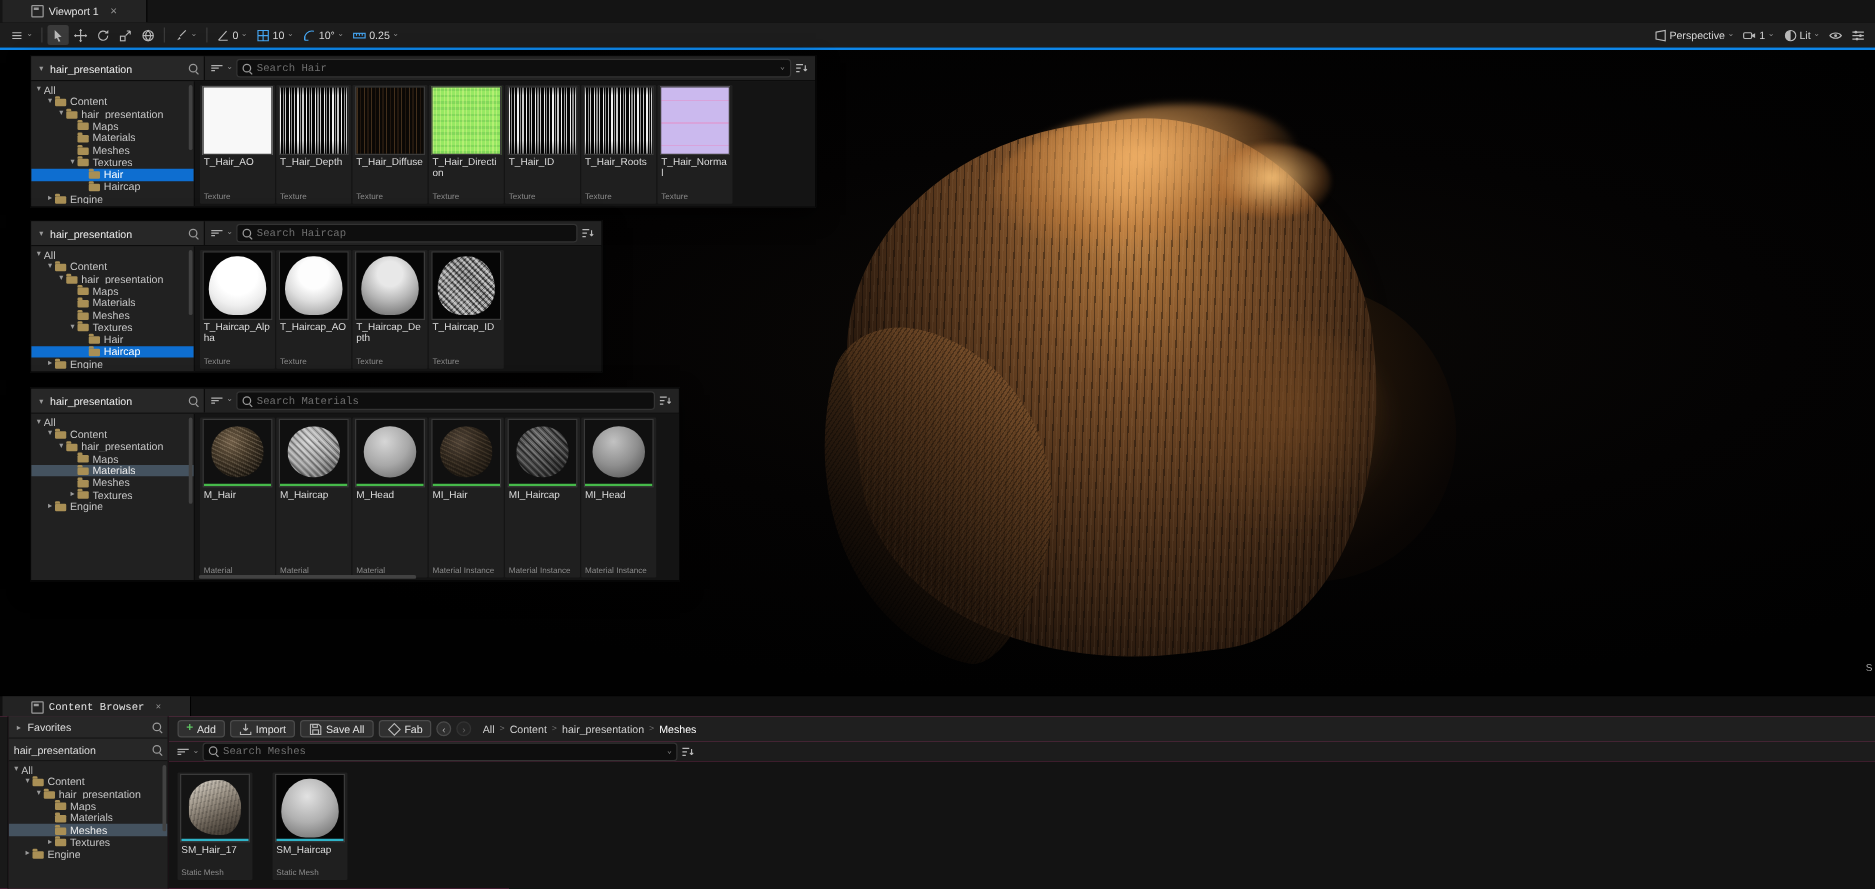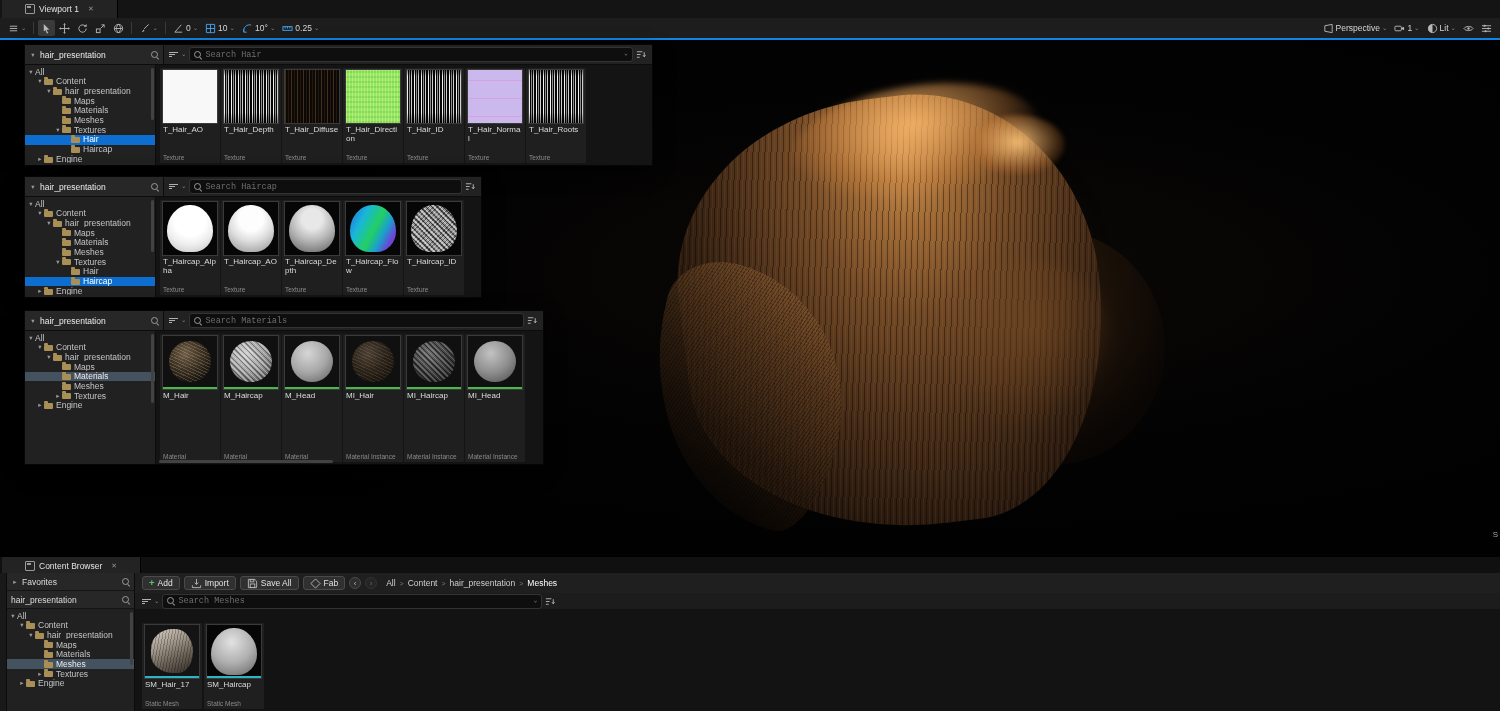--- a/index.html
+++ b/index.html
@@ -120,40 +120,40 @@
     radial-gradient(circle at 38% 30%,#4c4034 0%,#2a2219 45%,#100d09 95%);}
   .th-spherenoisedark::after{background:
     repeating-linear-gradient(45deg,rgba(255,255,255,.2) 0 1px,transparent 1px 2px,rgba(0,0,0,.5) 2px 3px,transparent 3px 4px),
     radial-gradient(circle at 38% 30%,#6a6a6a 0%,#3c3c3c 55%,#1c1c1c 95%);}
   .th-spheregraydark::after{background:radial-gradient(circle at 40% 30%,#c2c2c2 0%,#8f8f8f 50%,#4f4f4f 95%);}
   .th-meshhair{background:#141414;}
   .th-meshhair::after{content:'';position:absolute;left:12%;top:7%;width:76%;height:84%;border-radius:58% 46% 40% 60%/48% 56% 52% 44%;
     background:repeating-linear-gradient(100deg,rgba(0,0,0,.25) 0 1px,transparent 1px 3px),
     linear-gradient(155deg,#d8d2c8 0%,#a39a8d 35%,#6b6257 65%,#332d26 100%);}
   
-  .cb-tabbar{position:absolute;top:556px;left:0;right:0;height:17px;background:#101010;display:flex;align-items:stretch;padding-left:2px;border-top:1px solid #000;z-index:4;}
+  .cb-tabbar{position:absolute;top:556px;left:0;right:0;height:17px;background:#101010;display:flex;align-items:stretch;padding-left:2px;border-top:1px solid #000;z-index:4;font-family:Liberation Mono, monospace;}
   .cb{position:absolute;top:573px;left:0;right:0;bottom:0;background:#ec4899;display:flex;z-index:4;}
   .cb-edge{width:6px;flex:none;background:#191919;border-right:1px solid #0b0b0b;}
   .cb-left{width:127px;flex:none;display:flex;flex-direction:column;border-right:1px solid #0b0b0b;background:#212121;}
   .secrow{height:17px;flex:none;display:flex;align-items:center;gap:3px;padding:0 4px;background:#272727;border-bottom:1px solid #141414;font-size:8.5px;color:#dedede;}
   .secrow .slab{flex:1;white-space:nowrap;overflow:hidden;}
   .cb-left .tree{flex:1;width:auto;border-right:0;}
   .cb-main{flex:1;display:flex;flex-direction:column;min-width:0;}
   .cbtools{height:20px;flex:none;display:flex;align-items:center;gap:4px;padding:0 7px;background:#1f1f1f;}
   .btn{display:inline-flex;align-items:center;gap:3px;height:14px;padding:0 6px;background:#303030;border:1px solid #4a4a4a;border-radius:3px;color:#e2e2e2;font-size:8.5px;font-family:inherit;cursor:pointer;}
   .plus{color:#5fc363;font-weight:bold;font-size:9.5px;line-height:1;}
   .navc{width:12px;height:12px;border-radius:50%;background:#2e2e2e;border:1px solid #4a4a4a;color:#b5b5b5;font-size:8px;display:inline-flex;align-items:center;justify-content:center;flex:none;cursor:pointer;box-sizing:border-box;}
   .navc.dis{opacity:.45;}
   .crumbs{display:flex;align-items:center;gap:4px;margin-left:5px;font-size:8.5px;white-space:nowrap;overflow:hidden;}
   .bcrumb{color:#cfcfcf;cursor:pointer;}
   .bcrumb.last{color:#fff;}
   .bsep{color:#787878;font-size:7px;}
   .cbsearch{height:16px;flex:none;display:flex;align-items:center;gap:3px;padding:0 7px;background:#1c1c1c;}
   .cbsearch .search{max-width:370px;}
-  .cbgrid{flex:1;background:#131313;display:flex;align-items:flex-end;gap:2px;padding:4px 4px 2px 7px;overflow:hidden;}
+  .cbgrid{flex:1;background:#131313;display:flex;align-items:center;gap:16px;padding:4px 4px 2px 7px;overflow:hidden;}
 </style>
 </head>
 <body>
 
 <svg width="0" height="0" style="position:absolute" aria-hidden="true">
   <defs>
     <symbol id="i-menu" viewBox="0 0 12 12">
         <path d="M2 3.5h8M2 6h8M2 8.5h8" stroke="currentColor" fill="none"></path>
       </symbol>
     <symbol id="i-cursor" viewBox="0 0 12 12">
@@ -455,27 +455,27 @@
           <div class="thumb th-green"></div>
           <div class="tname">T_Hair_Direction</div>
           <div class="ttype">Texture</div>
         </div>
         <div class="tile">
           <div class="thumb th-strands"></div>
           <div class="tname">T_Hair_ID</div>
           <div class="ttype">Texture</div>
         </div>
         <div class="tile">
+          <div class="thumb th-strands"></div>
+          <div class="tname">T_Hair_Roots</div>
+          <div class="ttype">Texture</div>
+        </div>
+        <div class="tile">
           <div class="thumb th-lavender"></div>
           <div class="tname">T_Hair_Normal</div>
-          <div class="ttype">Texture</div>
-        </div>
-        <div class="tile">
-          <div class="thumb th-strands"></div>
-          <div class="tname">T_Hair_Roots</div>
           <div class="ttype">Texture</div>
         </div>
       </div>
   </div>
 </div>
 
 <div class="panel p2">
   <div class="phdr">
     <div class="srchdr">
       <span class="tcaret">▾</span>
@@ -557,25 +557,20 @@
           <div class="ttype">Texture</div>
         </div>
         <div class="tile">
           <div class="thumb th-capshade"></div>
           <div class="tname">T_Haircap_AO</div>
           <div class="ttype">Texture</div>
         </div>
         <div class="tile">
           <div class="thumb th-capgray"></div>
           <div class="tname">T_Haircap_Depth</div>
-          <div class="ttype">Texture</div>
-        </div>
-        <div class="tile">
-          <div class="thumb th-flow"></div>
-          <div class="tname">T_Haircap_Flow</div>
           <div class="ttype">Texture</div>
         </div>
         <div class="tile">
           <div class="thumb th-noise"></div>
           <div class="tname">T_Haircap_ID</div>
           <div class="ttype">Texture</div>
         </div>
       </div>
   </div>
 </div>

